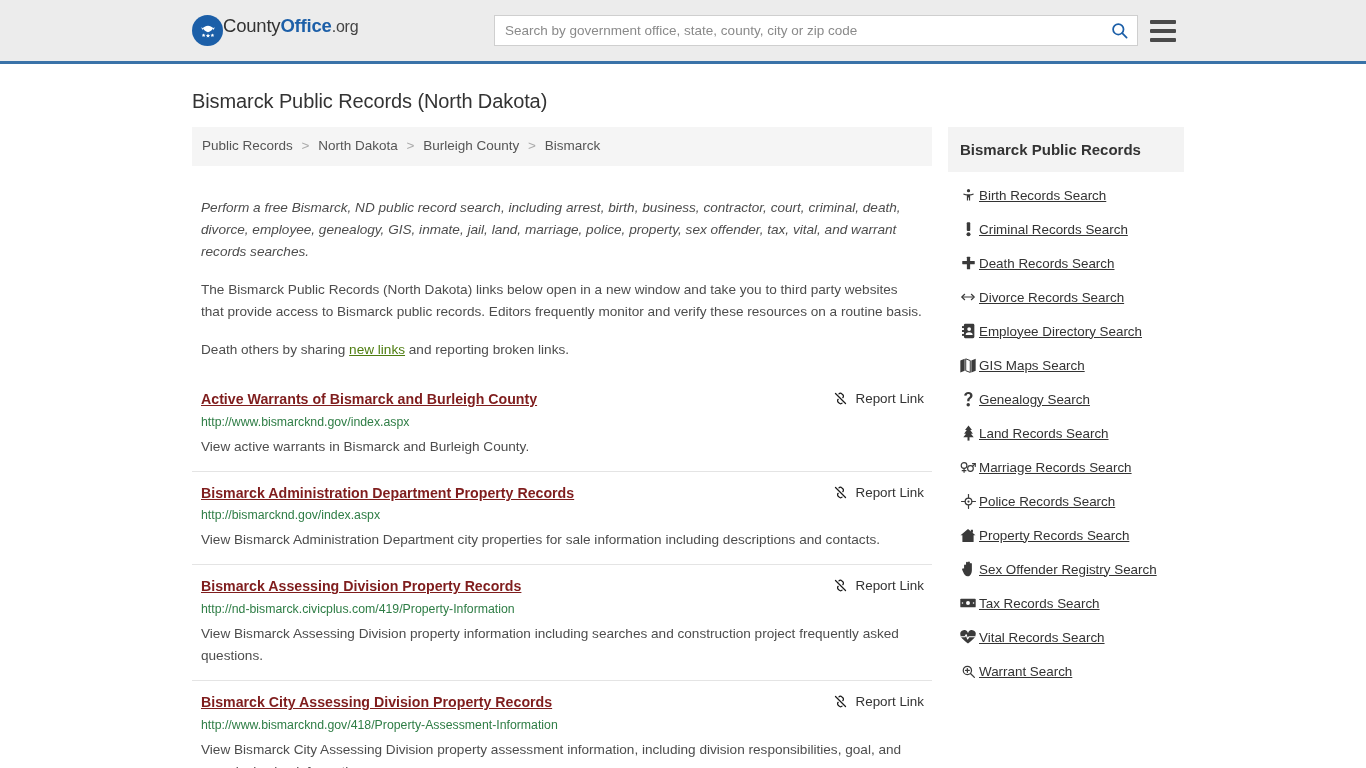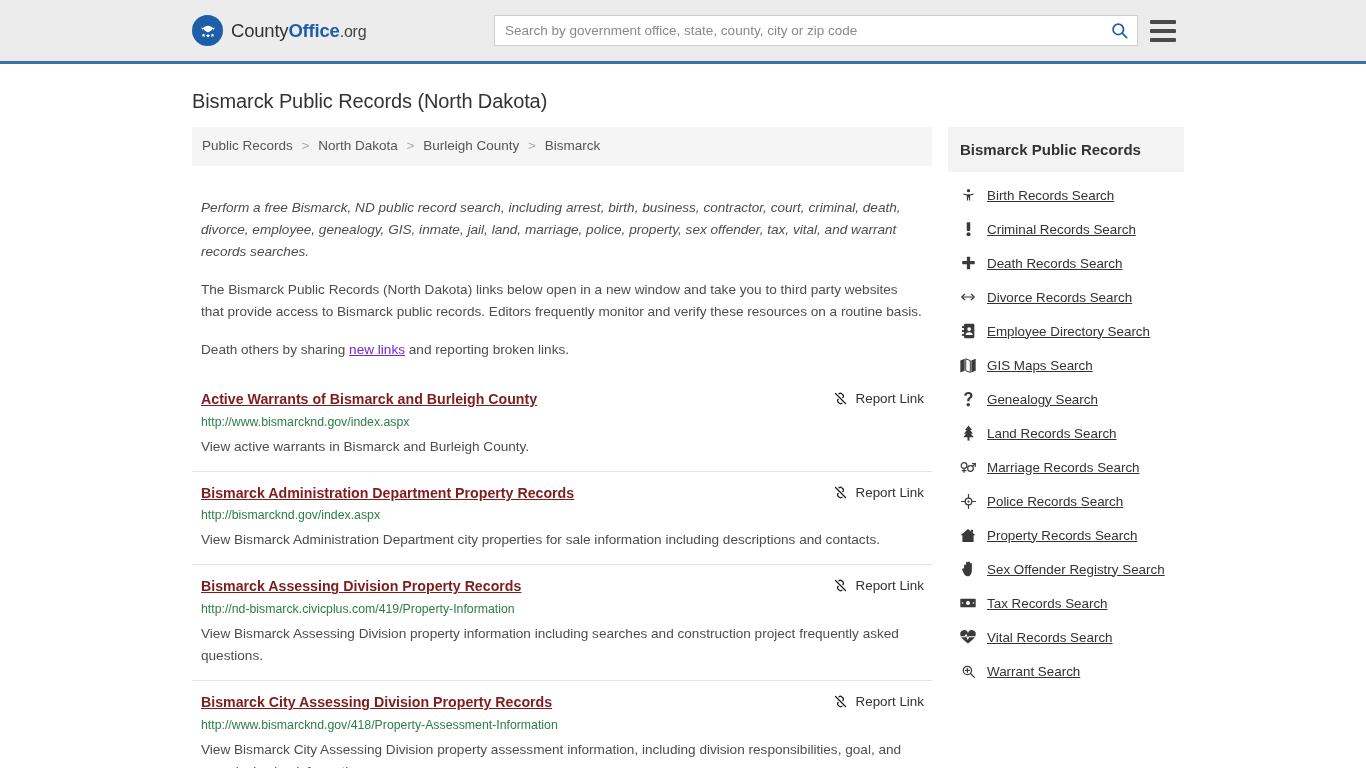--- a/index.html
+++ b/index.html
@@ -17,22 +17,21 @@
     background: #ececec;
     border-bottom: 3px solid #3a72a8;
     display: flex;
     align-items: center;
     position: relative;
   }
   .logo-wrap {
     position: absolute;
     left: 192px;
     display: flex;
-    align-items: center;
-    gap: 8px;
+    gap: 0;
     text-decoration: none;
   }
   .logo-mark {
     width: 31px; height: 31px;
     border-radius: 50%;
     background: #1c5fa8;
     display: flex; flex-direction: column;
     align-items: center; justify-content: center;
     flex: none;
   }
@@ -122,21 +121,21 @@
   
   .intro p {
     font-size: 13.6px;
     line-height: 1.62;
     color: #4d4d4d;
     margin: 16px 0 0 0;
     padding: 0 8px 0 9px;
   }
   .intro p:first-child { margin-top: 31px; font-style: italic; }
   .intro a {
-    color: #6d28d9;
+    color: #4d7c0f;
     text-decoration: underline;
     font-weight: 500;
   }
 
   
   .results { margin-top: 22px; }
   .result {
     border-top: 1px solid #e4e4e4;
     padding: 13px 8px 13px 9px;
   }
@@ -184,21 +183,21 @@
     background: #f3f3f3;
     font-size: 15px;
     font-weight: bold;
     color: #333333;
     padding: 14px 12px;
   }
   .side-list { padding: 6px 0 0 0; }
   .side-item {
     display: flex;
     align-items: center;
-    gap: 11px;
+    gap: 3px;
     padding: 9px 12px 9px 12px;
     cursor: pointer;
   }
   .side-icon {
     width: 16px;
     height: 16px;
     flex: none;
     display: flex;
     align-items: center;
     justify-content: center;

